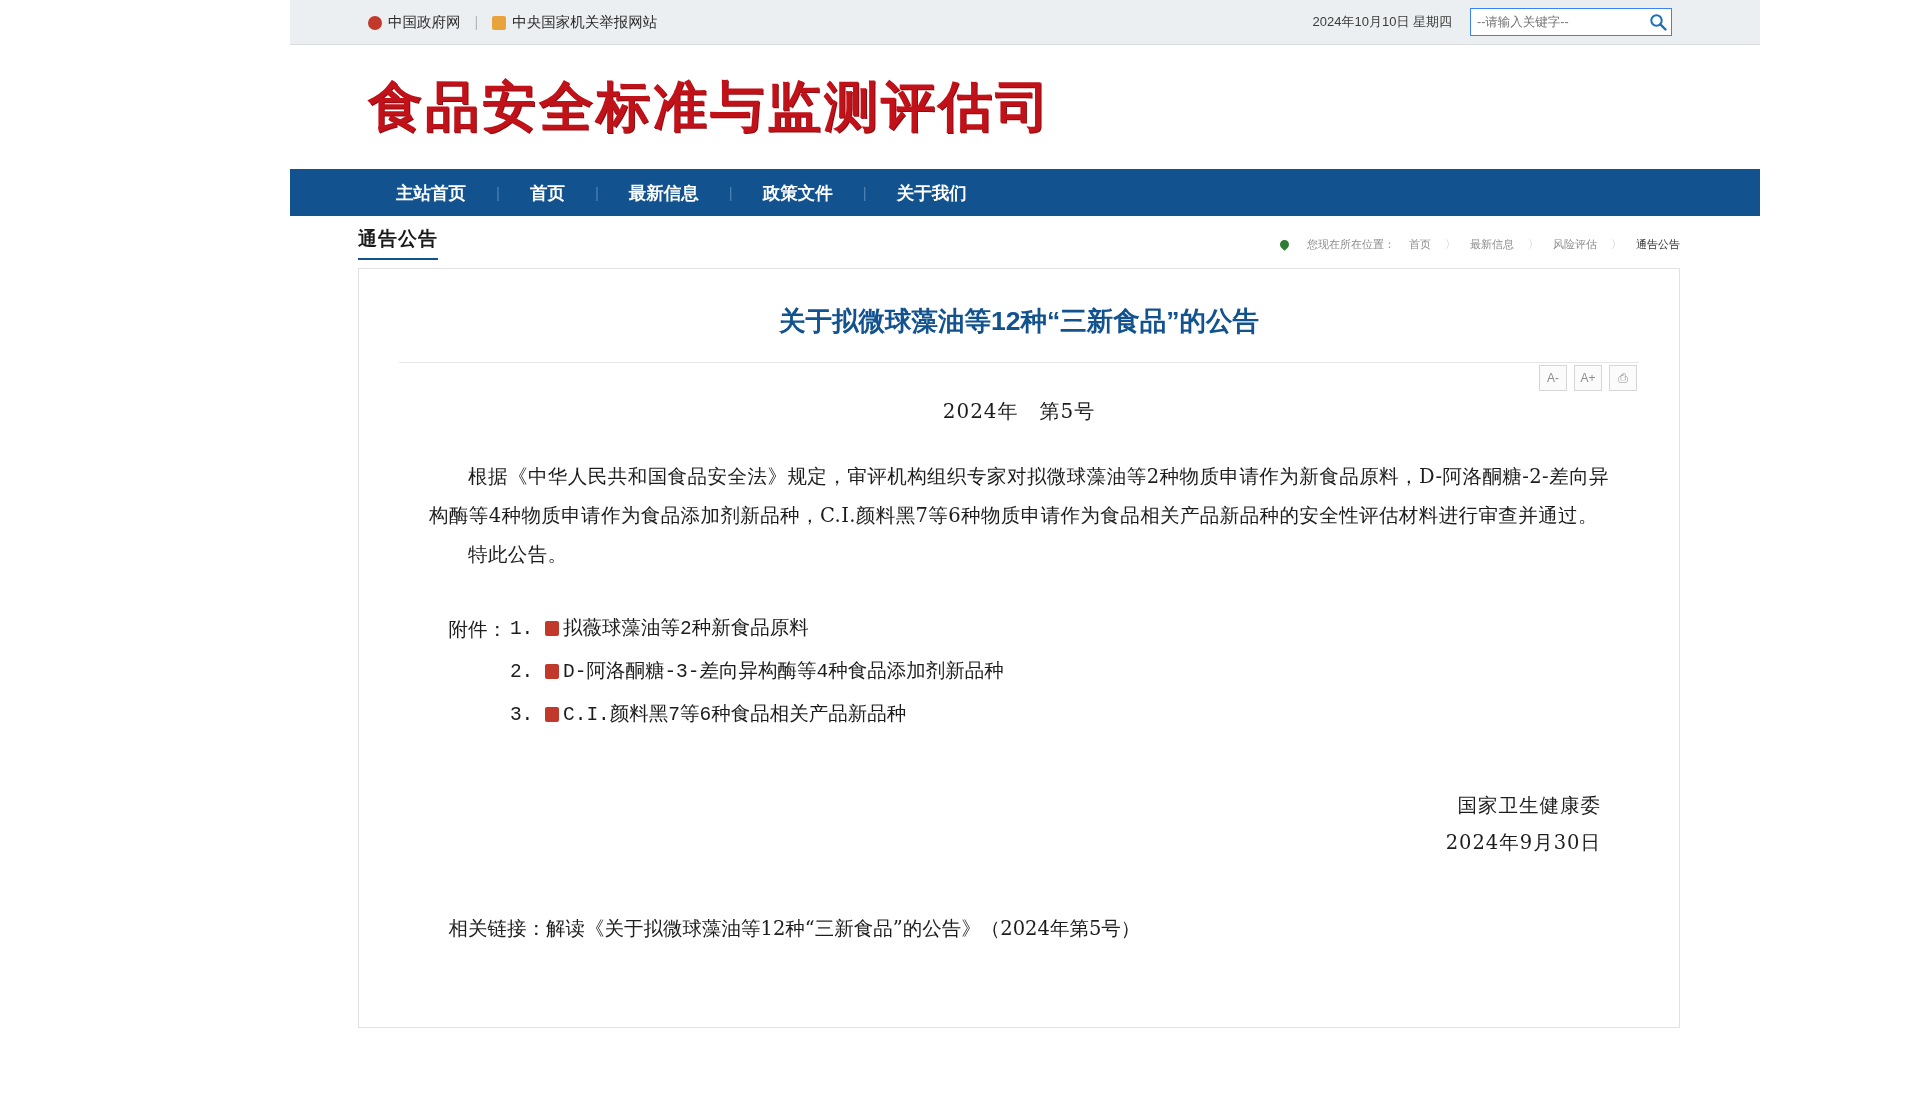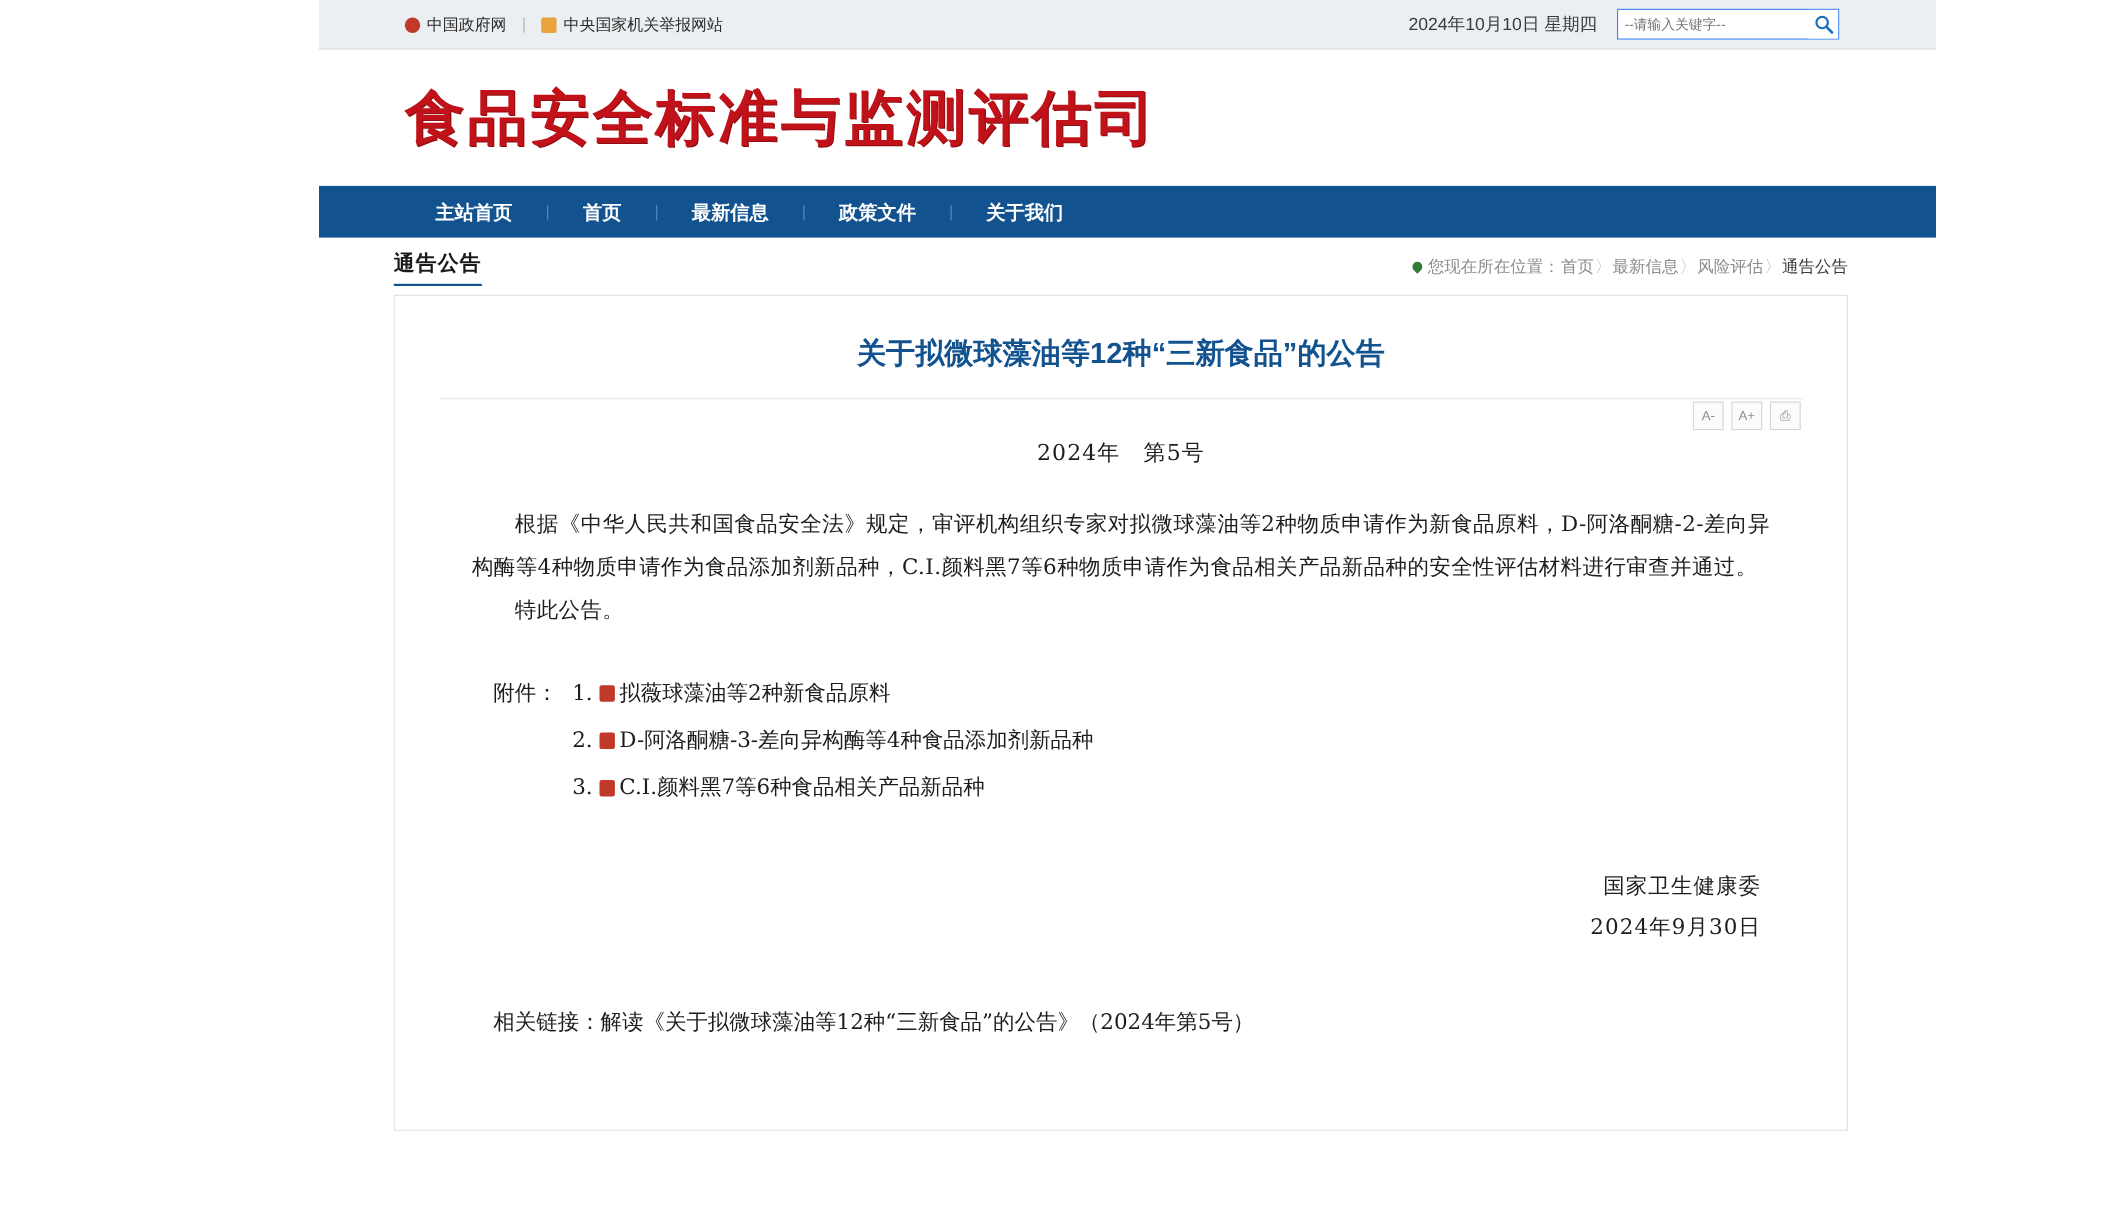--- a/index.html
+++ b/index.html
@@ -76,21 +76,21 @@
     background: #e8a33d;
   }
   .topbar-right {
     margin-left: auto;
     display: flex;
     align-items: center;
     margin-right: 88px;
     gap: 18px;
   }
   .tb-date {
-    font-size: 16px;
+    font-size: 13px;
     color: #3b3b3b;
     white-space: nowrap;
   }
   .searchbox {
     display: flex;
     align-items: center;
     width: 200px;
     height: 26px;
     background: #fff;
     border: 1px solid #3b82f6;
@@ -168,25 +168,25 @@
     font-size: 19px;
     font-weight: bold;
     color: #1a1a1a;
     border-bottom: 2px solid #11528f;
     padding-bottom: 6px;
     letter-spacing: 1px;
   }
   .crumbs {
     margin-left: auto;
     margin-right: 80px;
-    font-size: 15px;
+    font-size: 11px;
     color: #8c8c8c;
     display: flex;
     align-items: center;
-    gap: 1px;
+    gap: 14px;
     padding-bottom: 8px;
     white-space: nowrap;
   }
   .pin {
     display: inline-block;
     width: 9px; height: 9px;
     background: #2f7d32;
     border-radius: 50% 50% 50% 0;
     transform: rotate(-45deg);
     margin-right: 4px;
@@ -269,20 +269,21 @@
     text-indent: 0;
   }
   .attach-label { white-space: nowrap; padding-left: 1em; }
   .attach-list {
     margin: 0;
     padding-left: 38px;
     list-style: decimal;
   }
   .attach-list li {
     margin-bottom: 4px;
+    font-family: Liberation Mono, monospace;
   }
   .attach-link {
     color: #1d1d1d;
     text-decoration: none;
     cursor: pointer;
   }
   .pdf-ico {
     display: inline-block;
     width: 14px; height: 15px;
     background: #c0392b;

